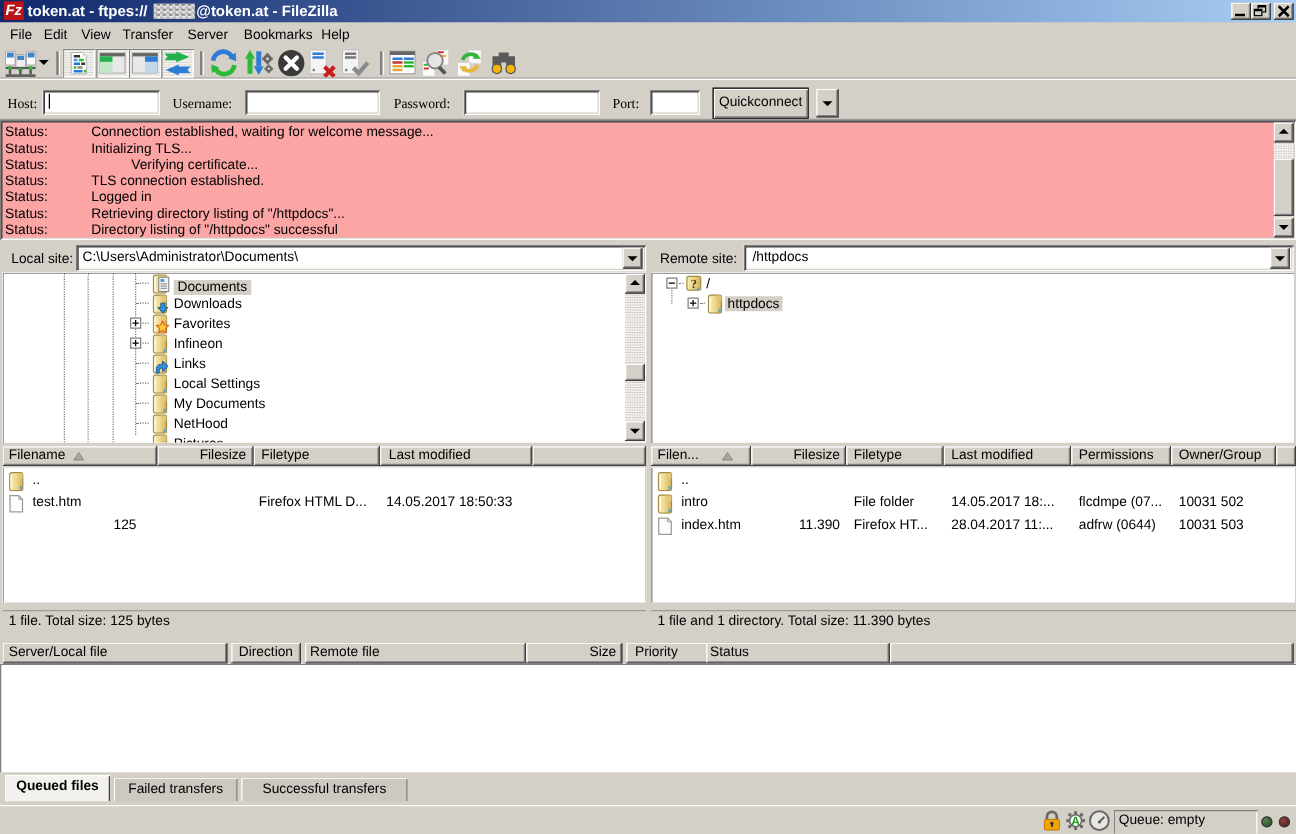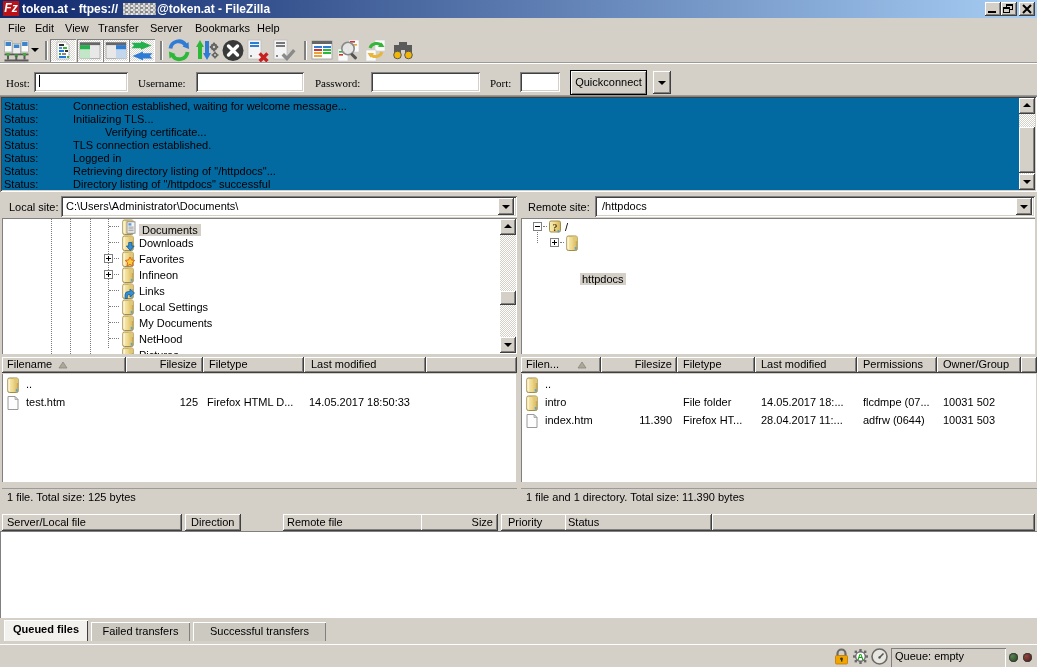--- a/index.html
+++ b/index.html
@@ -19,21 +19,21 @@
 .tbtn{position:absolute;top:1px;width:26px;height:23px;box-shadow:inset 1px 1px 0 #808080,inset -1px -1px 0 #fff;background-image:conic-gradient(#fff 25%,#d9d6cf 0 50%,#fff 0 75%,#d9d6cf 0);background-size:2px 2px;}
 .ticon{position:absolute;top:1px;}
 
 #quickbar{left:0;top:63px;width:1037px;height:33px;background:#d4d0c8;border-top:1px solid #fff;border-bottom:1px solid #9c9a94;}
 #quickbar .lab{position:absolute;top:13px;font-family:Liberation Serif, serif;}
 .qinput{position:absolute;top:8px;height:20px;background:#fff;box-shadow:inset 1px 1px 0 #808080,inset -1px -1px 0 #fff,inset 2px 2px 0 #404040,inset -2px -2px 0 #d4d0c8;}
 #qcbtn{position:absolute;left:571px;top:7px;width:75px;height:23px;background:#d4d0c8;box-shadow:0 0 0 1px #000,inset 1px 1px 0 #fff,inset -1px -1px 0 #808080;text-align:center;line-height:22px;}
 #qcarr{position:absolute;left:653px;top:7px;width:18px;height:23px;background:#d4d0c8;box-shadow:inset -1px -1px 0 #404040,inset 1px 1px 0 #fff,inset -2px -2px 0 #808080,inset 2px 2px 0 #d4d0c8;}
 .dnarrow{width:0;height:0;border-left:4px solid transparent;border-right:4px solid transparent;border-top:4px solid #000;position:absolute;}
 
-#log{left:0;top:96px;width:1037px;height:96px;background:#0369a1;box-shadow:inset 1px 1px 0 #808080,inset -1px -1px 0 #fff,inset 2px 2px 0 #404040,inset -2px -2px 0 #d4d0c8;text-decoration:underline;}
+#log{left:0;top:96px;width:1037px;height:96px;background:#fca5a5;box-shadow:inset 1px 1px 0 #808080,inset -1px -1px 0 #fff,inset 2px 2px 0 #404040,inset -2px -2px 0 #d4d0c8;text-decoration:underline;}
 #log .ln{position:absolute;left:4px;height:13px;line-height:13px;}
 #log .msg{position:absolute;left:73px;height:13px;line-height:13px;}
 
 .sb{position:absolute;background-image:conic-gradient(#fff 25%,#d4d0c8 0 50%,#fff 0 75%,#d4d0c8 0);background-size:2px 2px;}
 .sbbtn{position:absolute;left:0;width:16px;height:16px;background:#d4d0c8;box-shadow:inset -1px -1px 0 #404040,inset 1px 1px 0 #fff,inset -2px -2px 0 #808080,inset 2px 2px 0 #d4d0c8;}
 .sbthumb{position:absolute;left:0;width:16px;background:#d4d0c8;box-shadow:inset -1px -1px 0 #404040,inset 1px 1px 0 #fff,inset -2px -2px 0 #808080,inset 2px 2px 0 #d4d0c8;}
 .uparrow{width:0;height:0;border-left:4px solid transparent;border-right:4px solid transparent;border-bottom:4px solid #000;position:absolute;left:4px;top:5px;}
 .dnarrow2{width:0;height:0;border-left:4px solid transparent;border-right:4px solid transparent;border-top:4px solid #000;position:absolute;left:4px;top:6px;}
 
 .combo{position:absolute;background:#fff;box-shadow:inset 1px 1px 0 #808080,inset -1px -1px 0 #fff,inset 2px 2px 0 #404040,inset -2px -2px 0 #d4d0c8;}
@@ -381,21 +381,21 @@
   <div class="trow" style="left:44px;top:1px;">/</div>
   <div class="vguide" style="left:16px;top:14px;height:11px;"></div>
   <div class="expander" style="left:29px;top:20px;">
       <i></i>
       <b></b>
     </div>
   <div class="hguide" style="left:39px;top:24px;width:4px;"></div>
   <svg class="icon16" style="left:43px;top:17px;">
       <use href="#fold"></use>
     </svg>
-  <div class="trow" style="left:59px;top:17px;margin-top:36px;"><span class="tsel">httpdocs</span></div>
+  <div class="trow" style="left:59px;top:17px;"><span class="tsel">httpdocs</span></div>
 </div>
 
 <div class="abs fhdr16" style="left:2px;top:357px;width:515px;height:16px;background:#d4d0c8;">
   <div class="fcol" style="left:0;width:124px;"><span style="margin-left:5px;">Filename</span>
     <svg width="10" height="9" viewBox="0 0 10 9" style="position:absolute;left:56px;top:4px;">
         <path d="M5 1 L9 7 H1 Z" fill="#aca899" stroke="#8a877c" stroke-width="0.8"></path>
       </svg></div>
   <div class="fcol" style="left:124px;width:77px;text-align:right;"><span style="margin-right:6px;">Filesize</span></div>
   <div class="fcol" style="left:201px;width:101px;"><span style="margin-left:6px;">Filetype</span></div>
   <div class="fcol" style="left:302px;width:122px;"><span style="margin-left:7px;">Last modified</span></div>
@@ -403,21 +403,21 @@
 </div>
 <div class="flist" style="left:2px;top:374px;width:515px;height:108px;">
   <svg class="icon16" style="left:3px;top:3px;">
       <use href="#fold"></use>
     </svg>
   <div class="frow" style="left:24px;top:1px;">..</div>
   <svg class="icon16" style="left:3px;top:21px;">
       <use href="#doc"></use>
     </svg>
   <div class="frow" style="left:24px;top:19px;">test.htm</div>
-  <div class="frow" style="left:0;top:19px;width:196px;text-align:right;">125</div>
+  <div class="frow" style="left:0;top:37px;width:196px;text-align:center;">125</div>
   <div class="frow" style="left:205px;top:19px;">Firefox HTML D...</div>
   <div class="frow" style="left:307px;top:19px;">14.05.2017 18:50:33</div>
 </div>
 <div class="fstat" style="left:2px;top:488px;width:515px;">1 file. Total size: 125 bytes</div>
 
 <div class="abs fhdr16" style="left:521px;top:357px;width:516px;height:16px;background:#d4d0c8;">
   <div class="fcol" style="left:0;width:80px;"><span style="margin-left:5px;">Filen...</span>
     <svg width="10" height="9" viewBox="0 0 10 9" style="position:absolute;left:56px;top:4px;">
         <path d="M5 1 L9 7 H1 Z" fill="#aca899" stroke="#8a877c" stroke-width="0.8"></path>
       </svg></div>
@@ -449,21 +449,21 @@
   <div class="frow" style="left:162px;top:37px;">Firefox HT...</div>
   <div class="frow" style="left:240px;top:37px;">28.04.2017 11:...</div>
   <div class="frow" style="left:342px;top:37px;">adfrw (0644)</div>
   <div class="frow" style="left:422px;top:37px;">10031 503</div>
 </div>
 <div class="fstat" style="left:521px;top:488px;width:516px;">1 file and 1 directory. Total size: 11.390 bytes</div>
 
 <div class="abs" style="left:0;top:514px;width:1037px;height:17px;background:#d4d0c8;">
   <div class="fcol" style="left:2px;width:180px;"><span style="margin-left:5px;">Server/Local file</span></div>
   <div class="fcol" style="left:185px;width:56px;"><span style="margin-left:6px;">Direction</span></div>
-  <div class="fcol" style="left:244px;width:177px;margin-left:39px;"><span style="margin-left:4px;">Remote file</span></div>
+  <div class="fcol" style="left:244px;width:177px;"><span style="margin-left:4px;">Remote file</span></div>
   <div class="fcol" style="left:421px;width:77px;text-align:right;"><span style="margin-right:5px;">Size</span></div>
   <div class="fcol" style="left:501px;width:67px;"><span style="margin-left:7px;">Priority</span></div>
   <div class="fcol" style="left:565px;width:147px;"><span style="margin-left:3px;">Status</span></div>
   <div class="fcol" style="left:712px;width:323px;"></div>
 </div>
 <div class="abs" id="qarea"></div>
 
 <div class="abs" id="tabs">
   <div class="tab active" style="left:4px;width:84px;">Queued files</div>
   <div class="tab" style="left:91px;width:99px;">Failed transfers</div>

